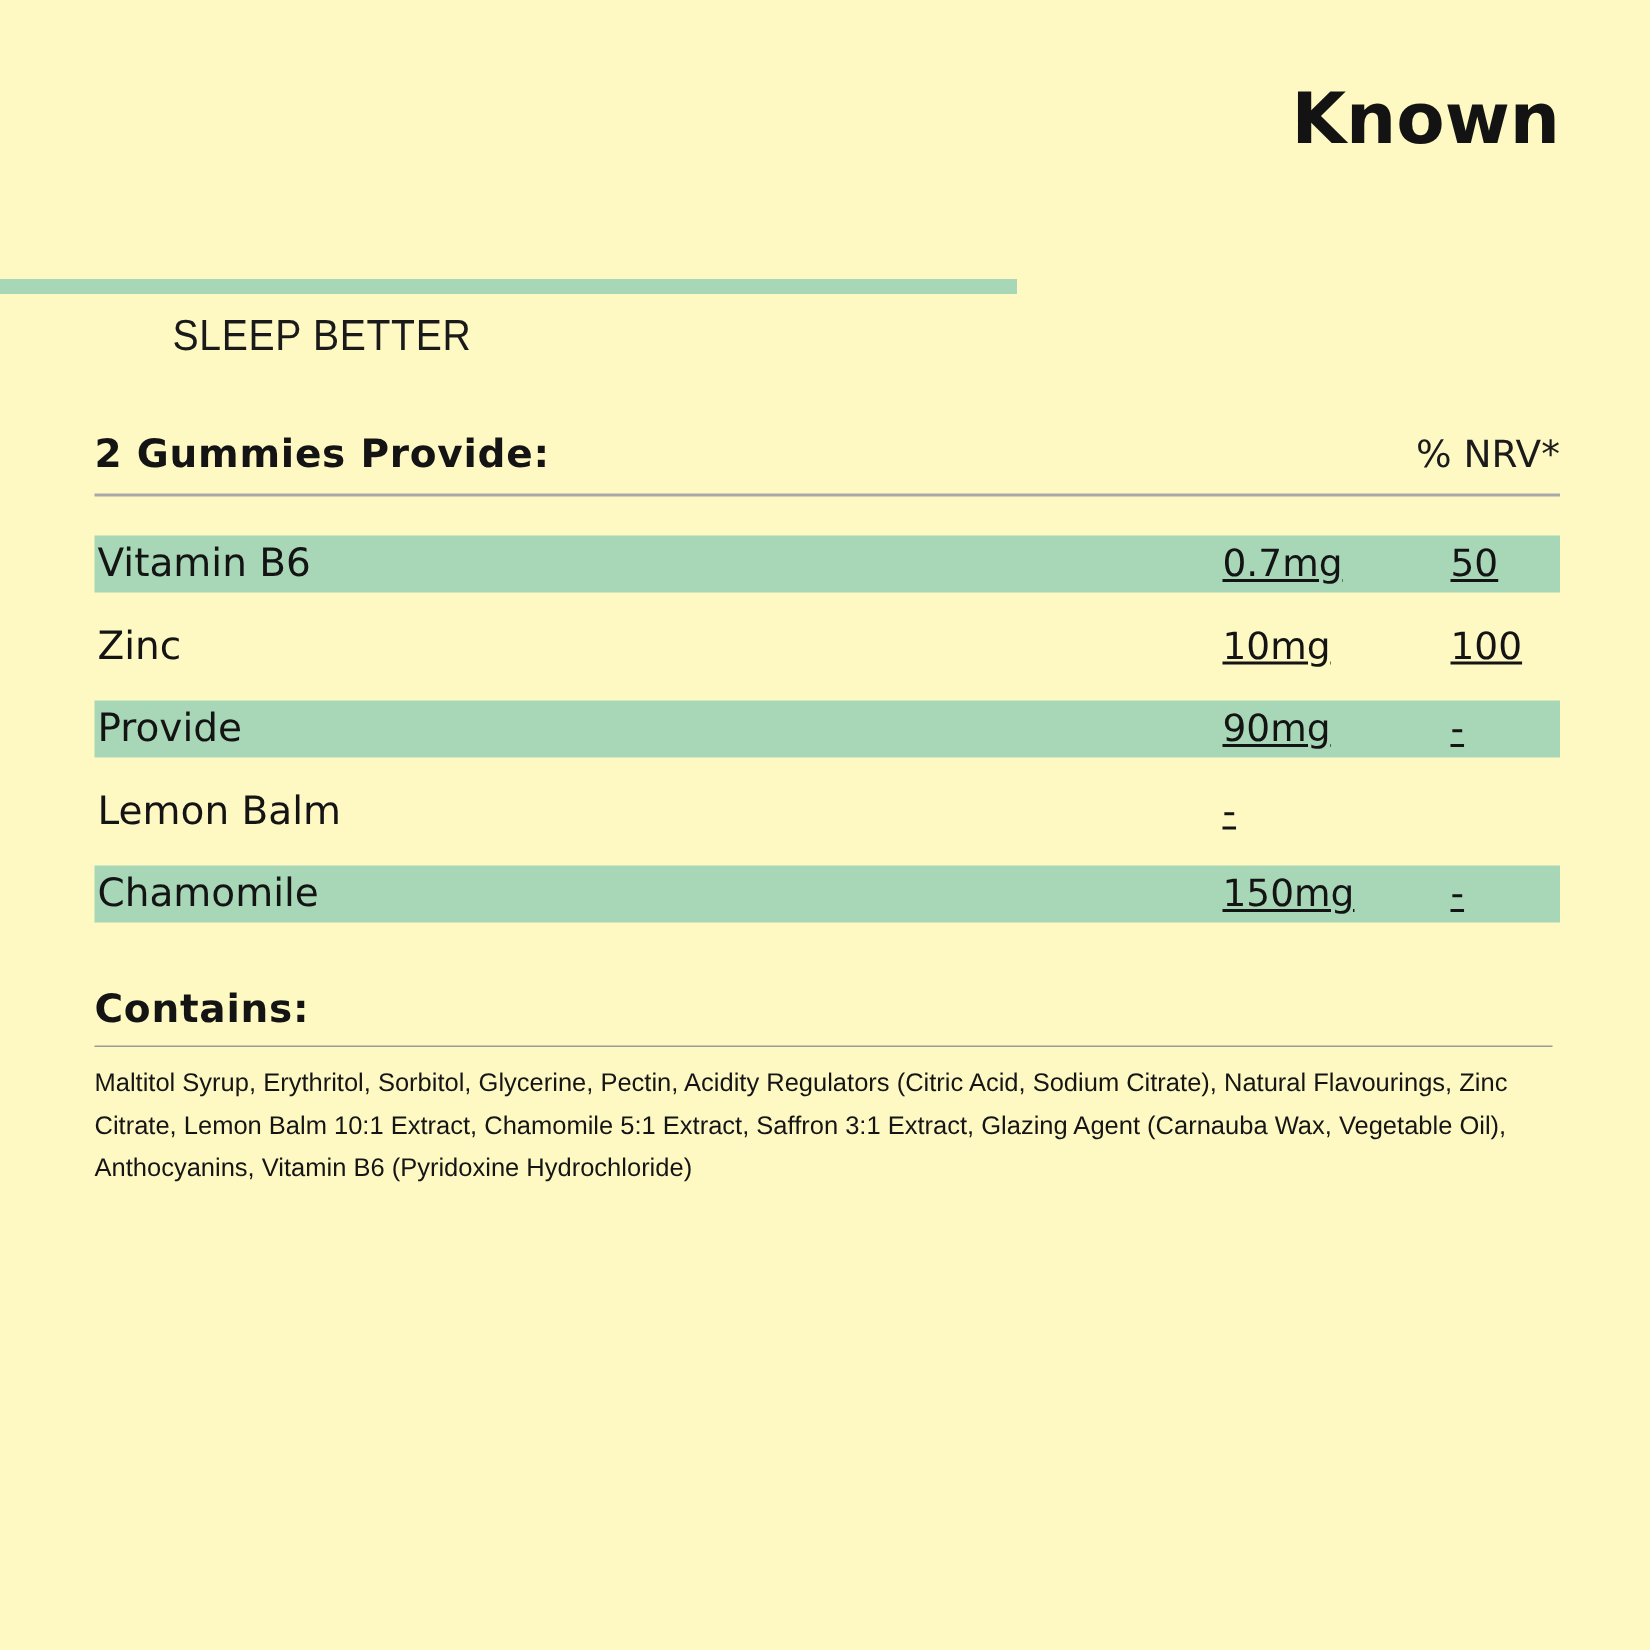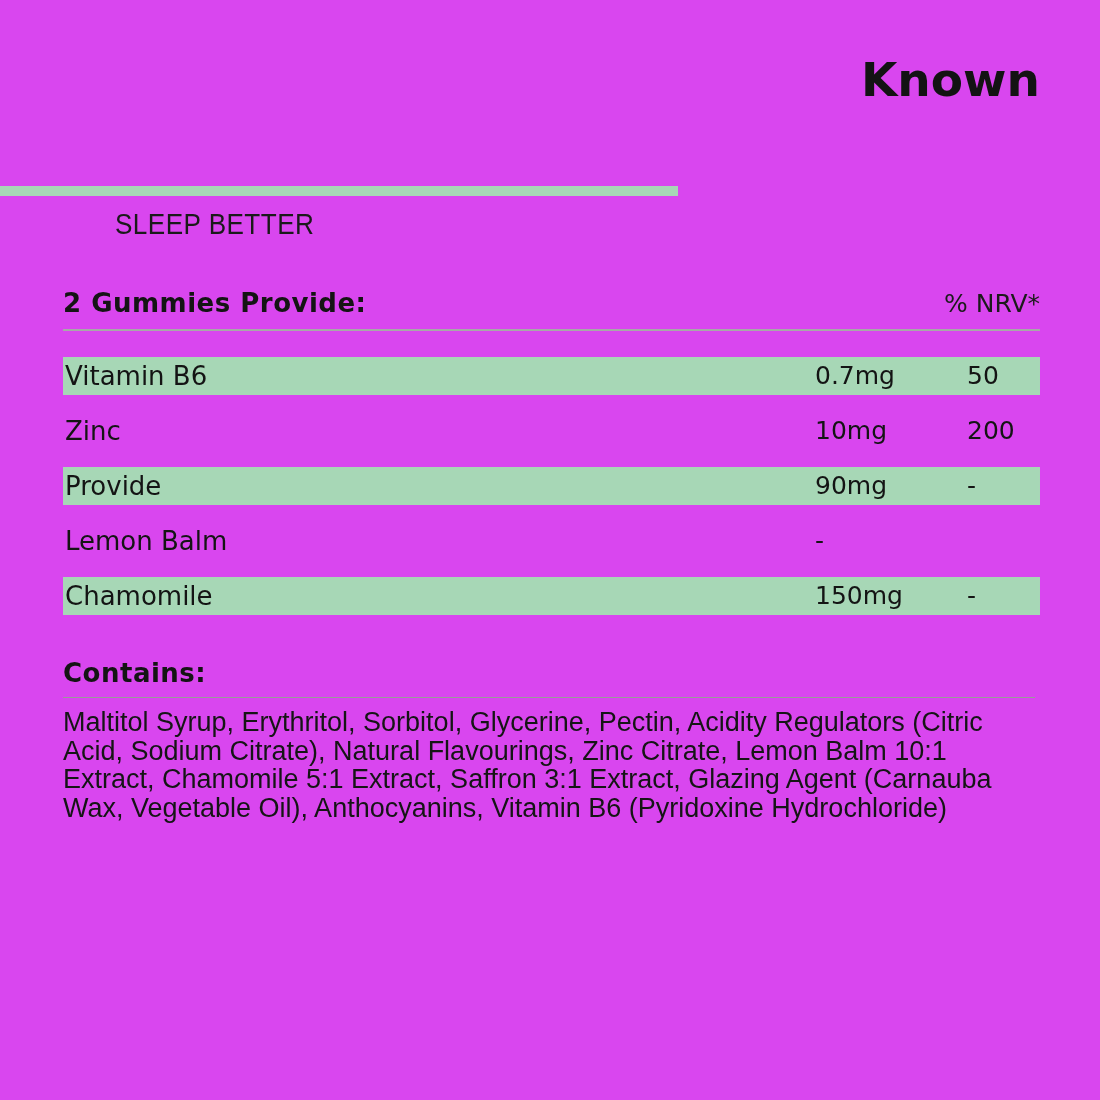--- a/index.html
+++ b/index.html
@@ -4,21 +4,21 @@
 <style>
   html, body {
     margin: 0;
     padding: 0;
     background: #ffffff;
   }
   .canvas {
     position: relative;
     width: 1100px;
     height: 1100px;
-    background: #d946ef;
+    background: #fef9c3;
     overflow: hidden;
     font-family: "DejaVu Sans", sans-serif;
     color: #141414;
   }
 
   .brand {
     position: absolute;
     top: 52px;
     right: 60px;
     font-size: 47px;
@@ -110,20 +110,21 @@
   .nutrient-row:nth-child(odd) {
     background: var(--stripe, #a7d7b6);
   }
   .cell-name {
     padding-left: 2px;
     font-size: 26px;
     white-space: nowrap;
   }
   .cell-amount, .cell-nrv {
     white-space: nowrap;
+    text-decoration: underline;
   }
 
   .contains-heading {
     position: absolute;
     left: 63px;
     top: 658px;
     font-size: 26px;
     font-weight: 700;
     letter-spacing: 0.5px;
   }
@@ -133,21 +134,21 @@
     top: 697px;
     width: 972px;
     height: 1px;
     background: #9a9a9a;
   }
   .contains-text {
     position: absolute;
     left: 63px;
     top: 708px;
     width: 978px;
-    font-size: 27px;
+    font-size: 17px;
     line-height: 28.5px;
     font-family: "Liberation Sans", sans-serif;
     color: #151515;
     letter-spacing: 0px;
   }
 </style>
 </head>
 <body>
 
 <div class="canvas" style="--stripe: #a7d7b6;">
@@ -168,21 +169,21 @@
 
   <div class="nutrition-table">
     <div class="nutrient-row">
       <span class="cell-name">Vitamin B6</span>
       <span class="cell-amount">0.7mg</span>
       <span class="cell-nrv">50</span>
     </div>
     <div class="nutrient-row">
       <span class="cell-name">Zinc</span>
       <span class="cell-amount">10mg</span>
-      <span class="cell-nrv">200</span>
+      <span class="cell-nrv">100</span>
     </div>
     <div class="nutrient-row">
       <span class="cell-name">Provide</span>
       <span class="cell-amount">90mg</span>
       <span class="cell-nrv">-</span>
     </div>
     <div class="nutrient-row">
       <span class="cell-name">Lemon Balm</span>
       <span class="cell-nrv">-</span>
     </div>

